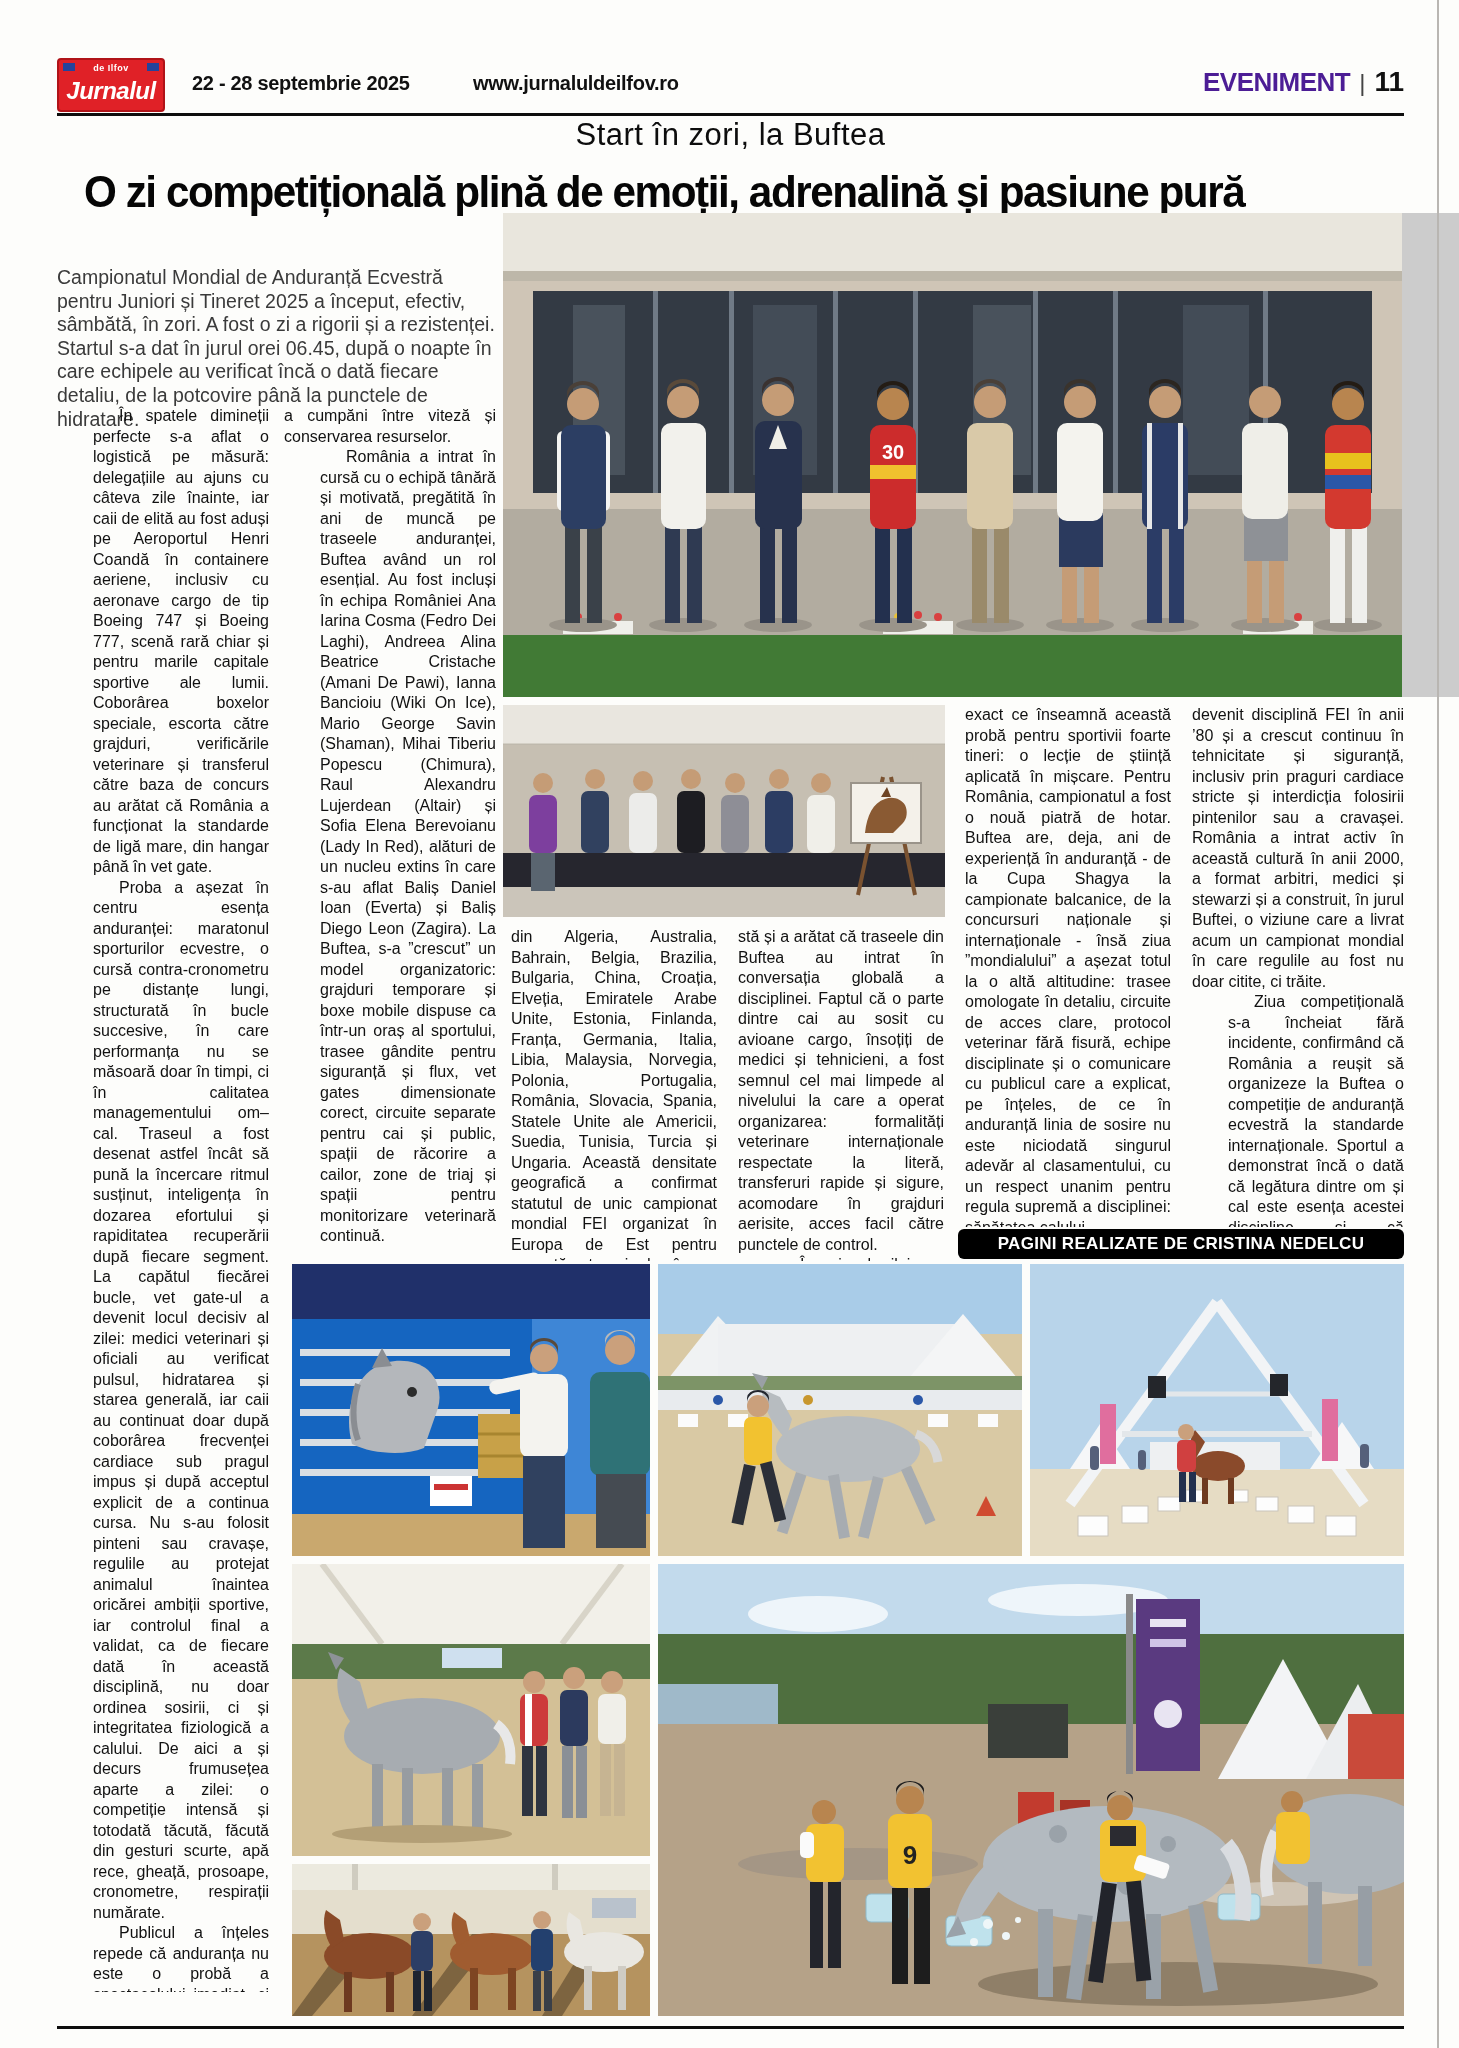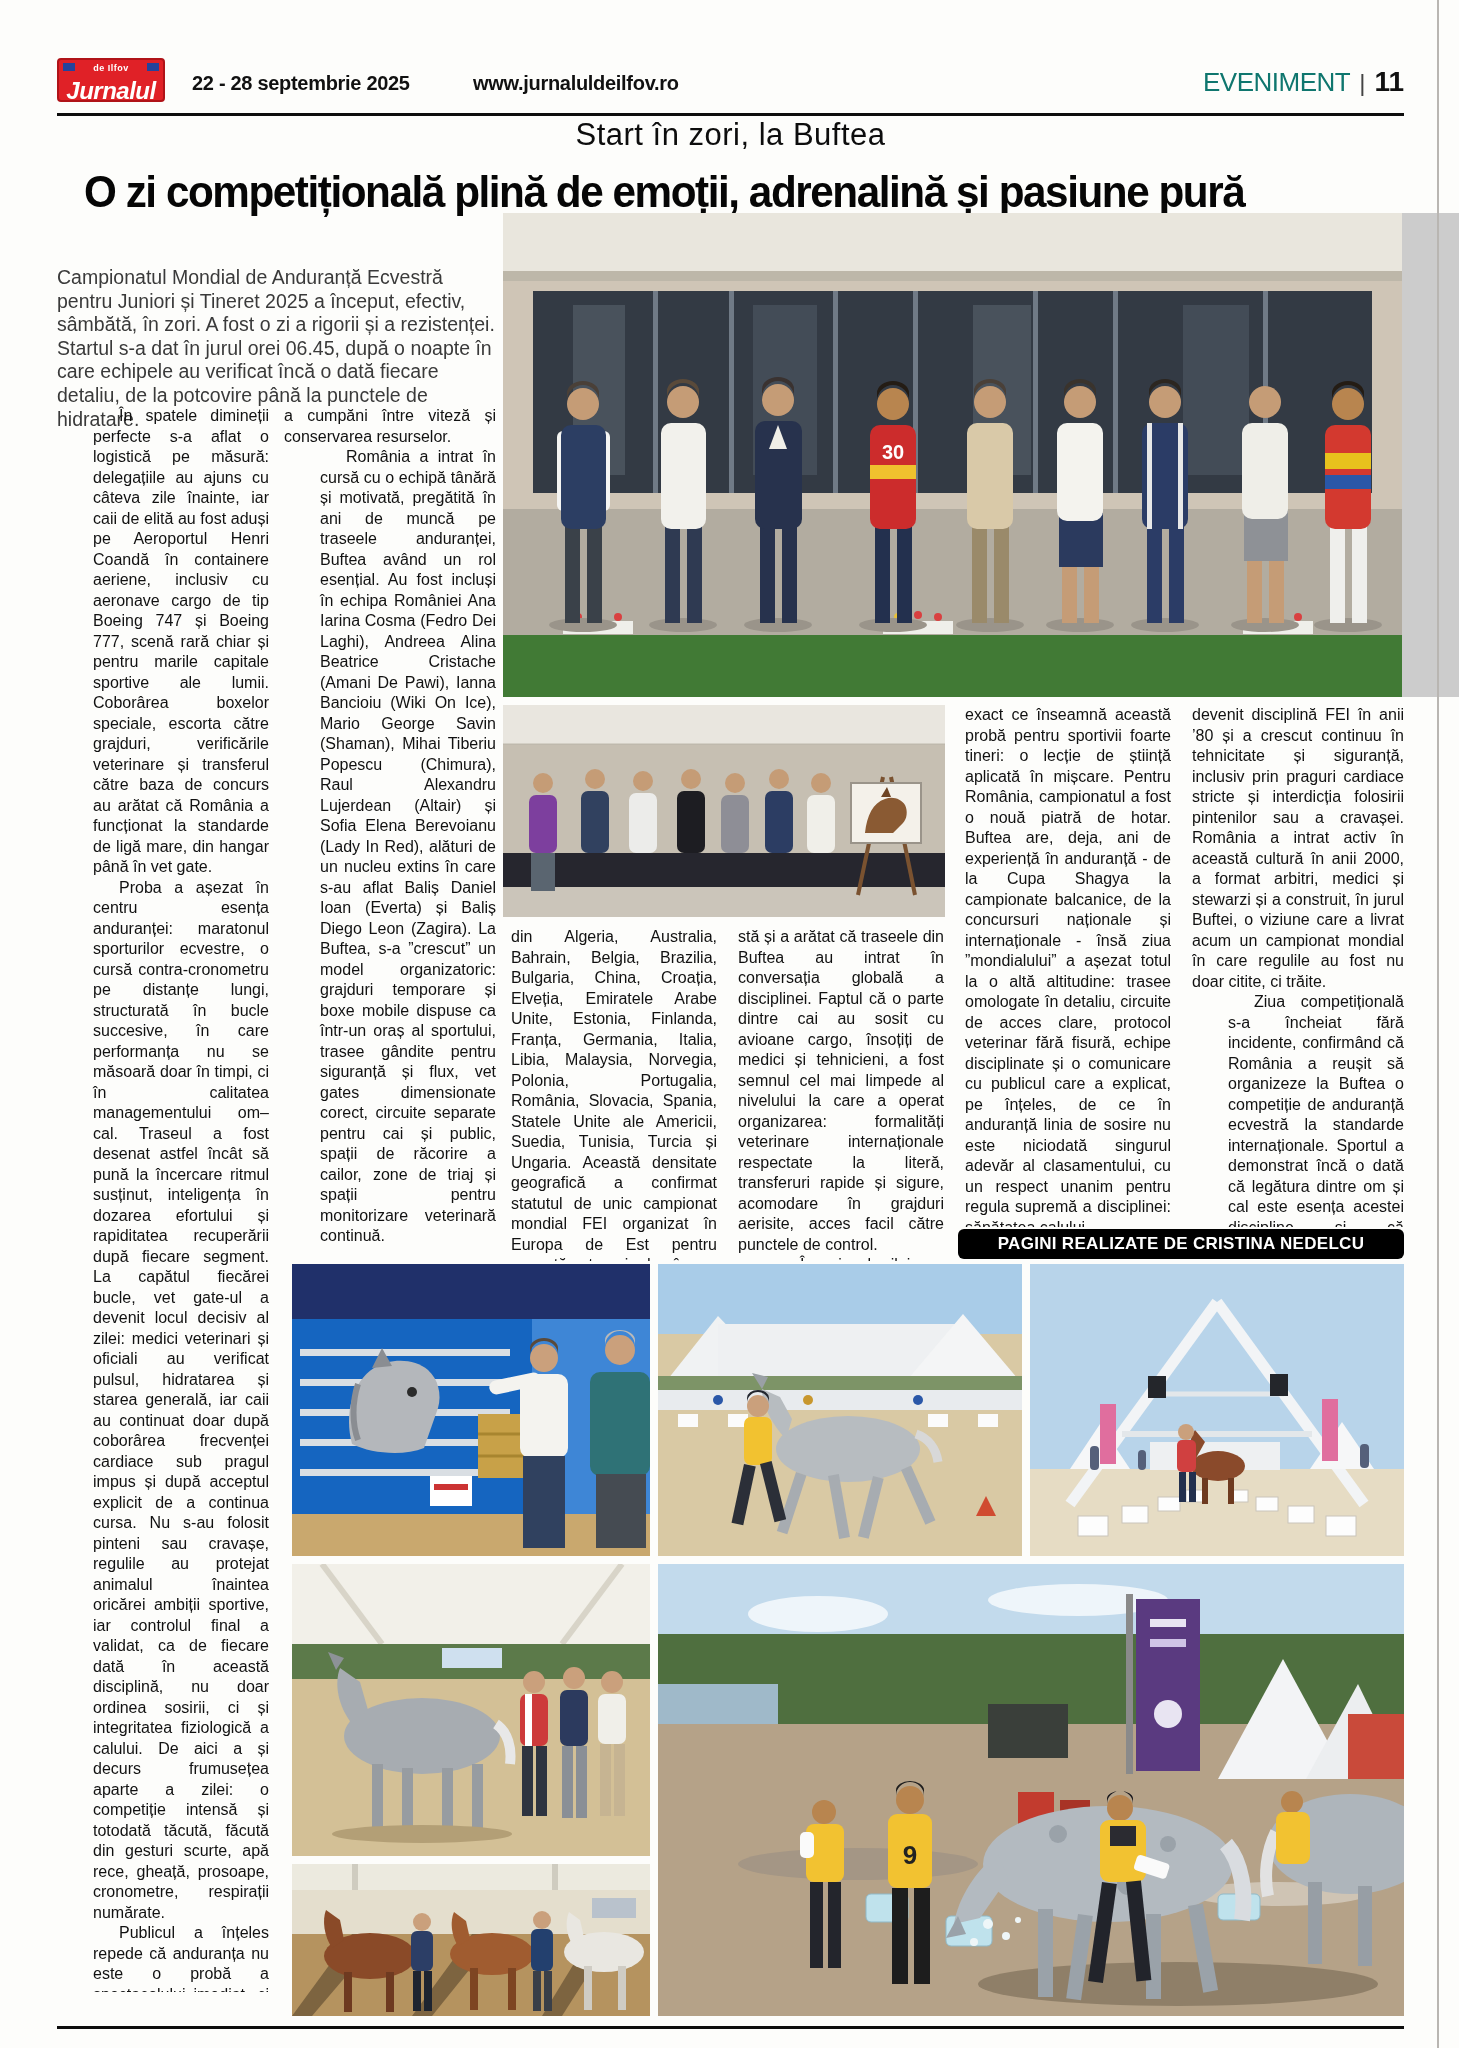--- a/index.html
+++ b/index.html
@@ -1,30 +1,30 @@
 <!DOCTYPE html>
 <html><head>
 <meta charset="utf-8">
 <style>
   html,body{margin:0;padding:0;background:#e9e9e9;}
   .page{position:relative;width:1459px;height:2048px;background:#fdfdfb;overflow:hidden;
         font-family:"Liberation Sans",sans-serif;color:#111;}
   
-  .logo{position:absolute;left:57px;top:58px;width:108px;height:44px;background:#e02127;
+  .logo{position:absolute;left:57px;top:58px;width:108px;height:54px;background:#e02127;
         border:2px solid #b01318;border-radius:4px;box-sizing:border-box;}
   .logo-band{position:relative;height:15px;display:flex;align-items:center;justify-content:center;}
   .logo-band .chip{position:absolute;top:3px;width:12px;height:8px;background:#24439b;}
   .logo-band .chip.l{left:4px}.logo-band .chip.r{right:4px}
   .logo-top-text{color:#fff;font-size:9px;font-weight:bold;letter-spacing:.5px;}
   .logo-main{color:#fff;font-size:24px;font-weight:bold;font-style:italic;text-align:center;
              line-height:32px;letter-spacing:-.5px;}
   .head-date{position:absolute;left:192px;top:72px;font-size:20px;font-weight:bold;letter-spacing:-.3px;}
   .head-site{position:absolute;left:473px;top:72px;font-size:20px;font-weight:bold;letter-spacing:-.3px;}
   .head-right{position:absolute;left:1140px;top:66px;width:264px;display:flex;align-items:baseline;justify-content:flex-end;}
-  .head-section{color:#0f766e;font-size:26px;font-weight:normal;letter-spacing:-.5px;text-align:right;}
+  .head-section{color:#4c1d95;font-size:26px;font-weight:bold;letter-spacing:-.5px;text-align:right;}
   .head-sep{color:#444;font-size:24px;margin:0 9px;font-weight:normal;}
   .head-pagenum{font-size:28px;font-weight:bold;}
   .rule-top{position:absolute;left:57px;top:113px;width:1347px;height:3px;background:#0d0d0d;}
   .rule-bottom{position:absolute;left:57px;top:2026px;width:1347px;height:3px;background:#0d0d0d;}
   .page-edge{position:absolute;left:1437px;top:0;width:2px;height:2048px;background:#b9b6b2;}
   
   .kicker{position:absolute;left:57px;top:117px;width:1347px;text-align:center;
           font-size:31px;letter-spacing:.5px;color:#0d0d0d;}
   .headline{position:absolute;left:57px;top:167px;width:1347px;text-align:left;}
   .headline span{display:block;font-size:44px;font-weight:bold;letter-spacing:-1.5px;

